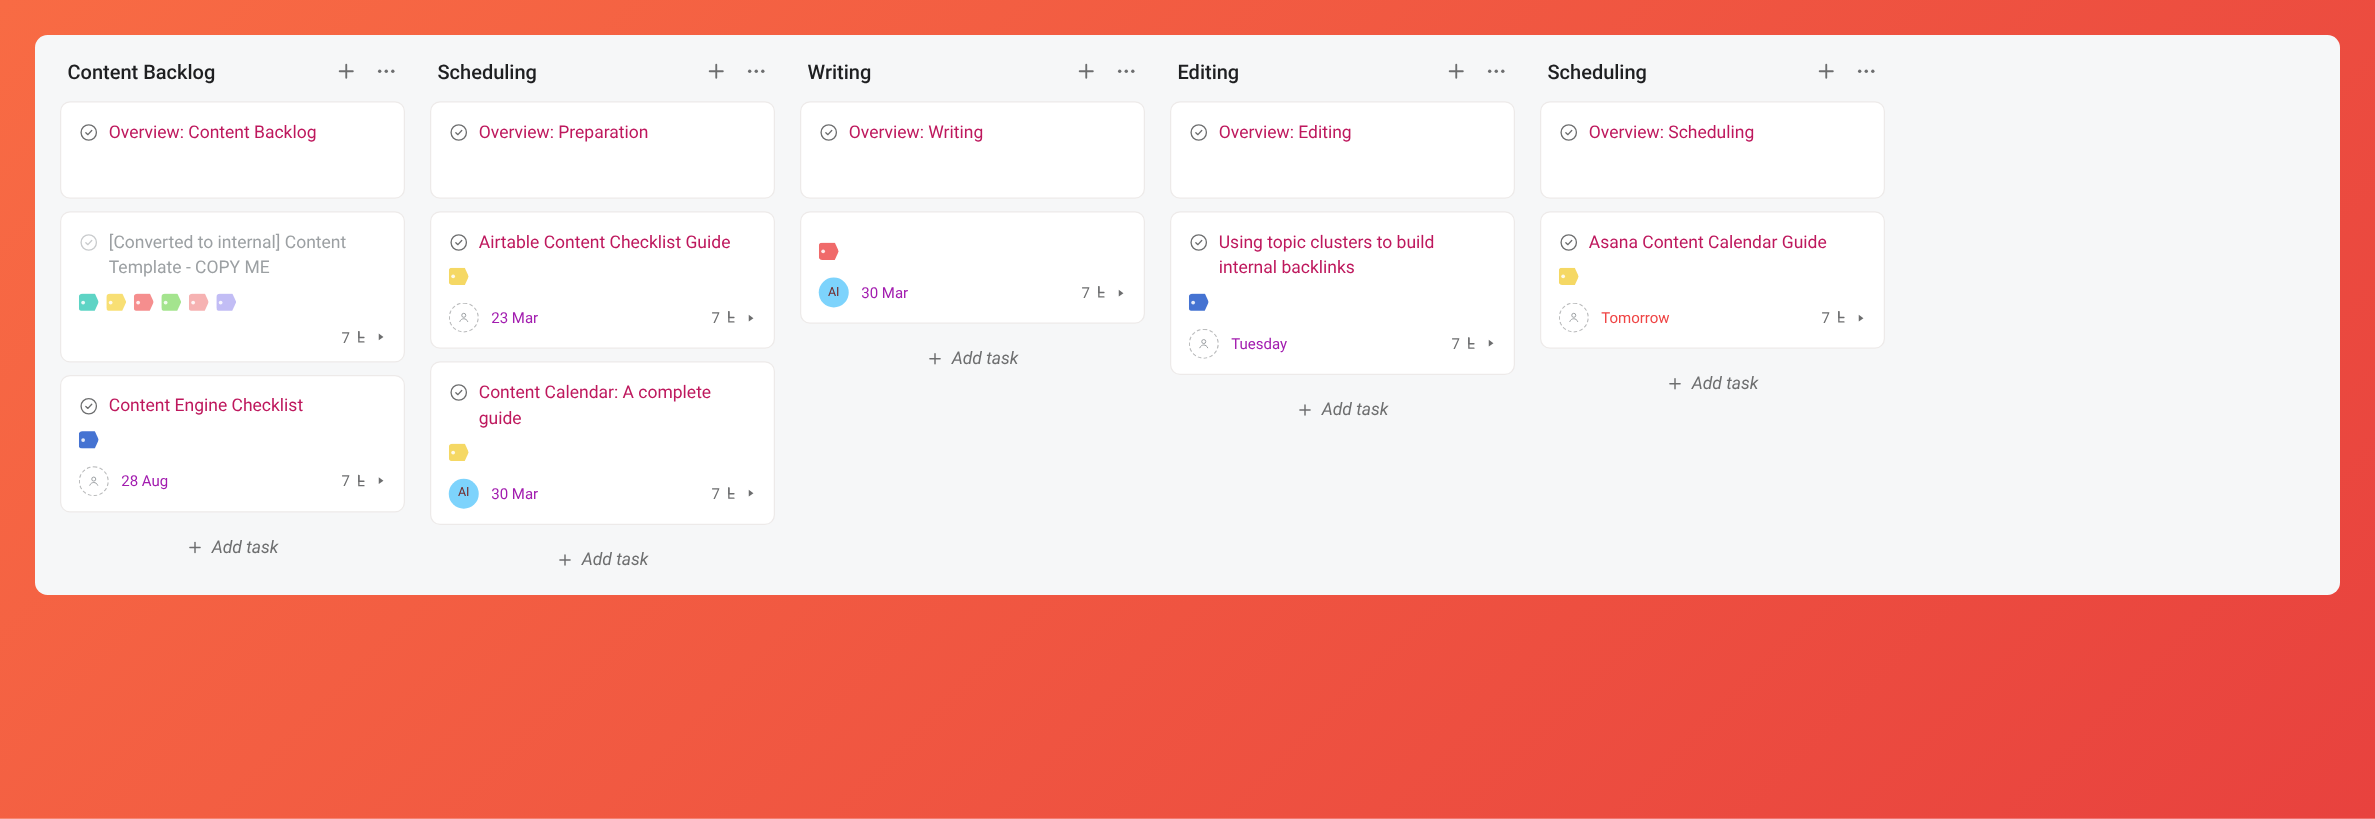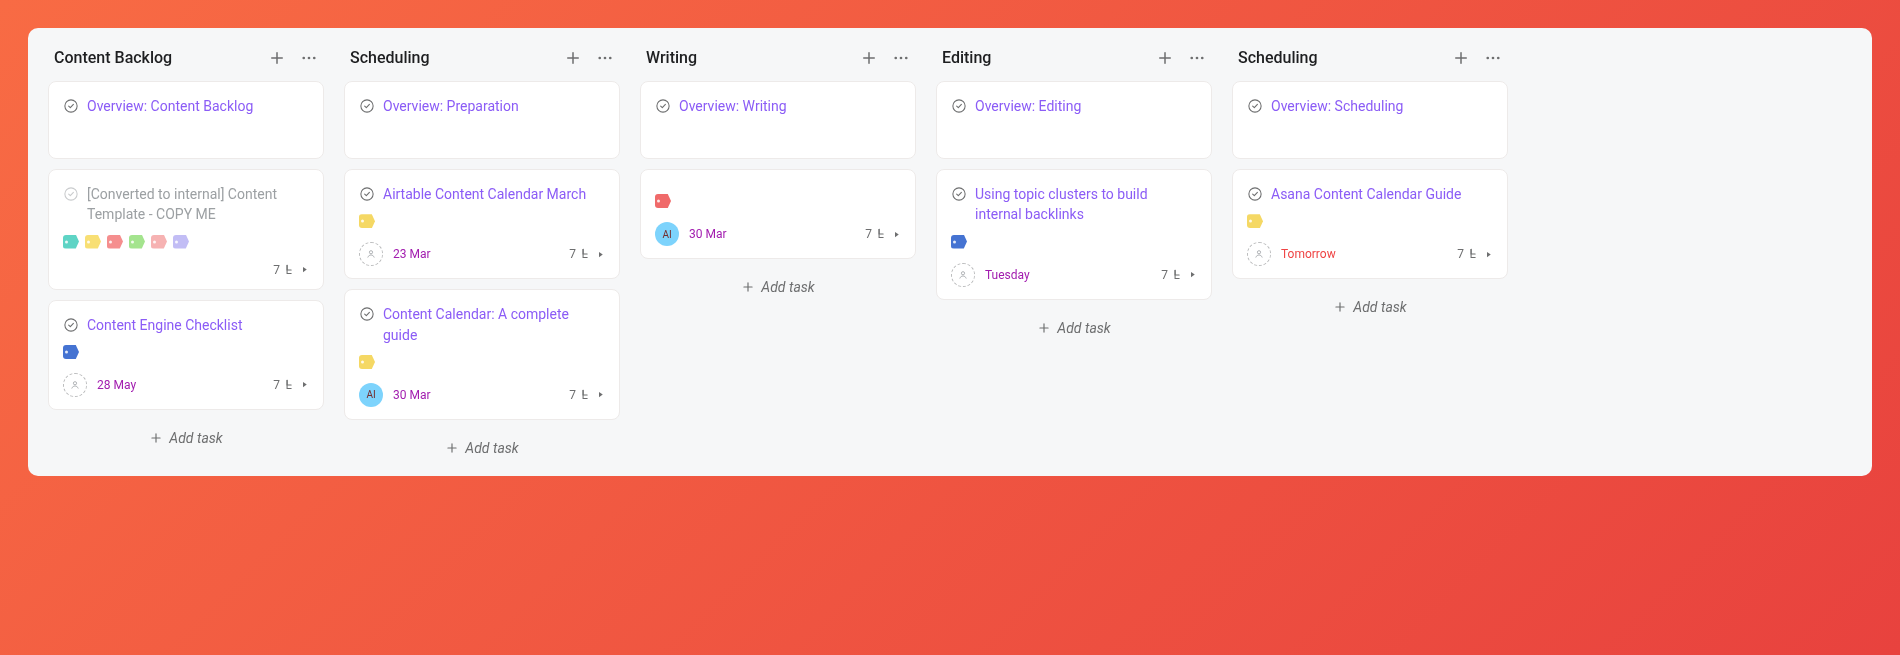--- a/index.html
+++ b/index.html
@@ -17,21 +17,21 @@
     gap: 0;
     align-items: flex-start;
     overflow-x: auto;
   }
   .column {
     flex: 0 0 296px;
     padding: 0 10px;
   }
   .col-header {
     display: flex;
-    align-items: flex-end;
+    align-items: flex-start;
     padding: 0 6px 14px 6px;
   }
   .col-title {
     font-size: 16px;
     font-weight: 500;
     color: #1e1f21;
     flex: 1;
   }
   .col-actions {
     display: flex;
@@ -52,21 +52,21 @@
     display: flex;
     align-items: flex-start;
     gap: 8px;
   }
   .check {
     flex: 0 0 16px;
     margin-top: 2px;
   }
   .card-title {
     font-size: 14px;
-    color: #8b5cf6;
+    color: #be185d;
     line-height: 1.45;
   }
   .card.muted .card-title { color: #9ca0a3; }
   .card.overview { min-height: 78px; }
   .tags { display:flex; gap:6px; margin-top:10px; }
   .tag {
     width:16px; height:14px; border-radius:3px 2px 2px 3px;
     position:relative;
     clip-path: polygon(0 0, 80% 0, 100% 50%, 80% 100%, 0 100%);
   }
@@ -186,21 +186,21 @@
         <div class="tags">
           <span class="tag tag-blue"></span>
         </div>
         <div class="card-footer">
           <span class="avatar dashed">
             <svg width="12" height="12" viewBox="0 0 24 24" fill="none" stroke="currentColor" stroke-width="1.6">
               <circle cx="12" cy="8.5" r="3.2"></circle>
               <path d="M5.5 19c1-3.4 4-5 6.5-5s5.5 1.6 6.5 5"></path>
             </svg>
           </span>
-          <span class="date">28 May</span>
+          <span class="date">28 Aug</span>
           <span class="spacer"></span>
           <span class="sub-ind">
                    <span>7</span>
                    <span>
               <svg width="14" height="14" viewBox="0 0 24 24" fill="none" stroke="currentColor" stroke-width="1.8" stroke-linecap="round">
                 <path d="M7 4v8h7"></path>
                 <path d="M7 4v14h7"></path>
               </svg>
             </span>
                    <span>
@@ -252,21 +252,21 @@
         </div>
       </div>
       <div class="card">
         <div class="card-title-row">
       <span class="check">
             <svg width="16" height="16" viewBox="0 0 24 24" fill="none" stroke="#6d6e6f" stroke-width="1.6">
               <circle cx="12" cy="12" r="9.2"></circle>
               <polyline points="8.5 12.2 11 14.6 15.6 9.6" stroke-linecap="round" stroke-linejoin="round"></polyline>
             </svg>
           </span>
-      <span class="card-title">Airtable Content Calendar March</span>
+      <span class="card-title">Airtable Content Checklist Guide</span>
         </div>
         <div class="tags">
           <span class="tag tag-gold"></span>
         </div>
         <div class="card-footer">
           <span class="avatar dashed">
             <svg width="12" height="12" viewBox="0 0 24 24" fill="none" stroke="currentColor" stroke-width="1.6">
               <circle cx="12" cy="8.5" r="3.2"></circle>
               <path d="M5.5 19c1-3.4 4-5 6.5-5s5.5 1.6 6.5 5"></path>
             </svg>

